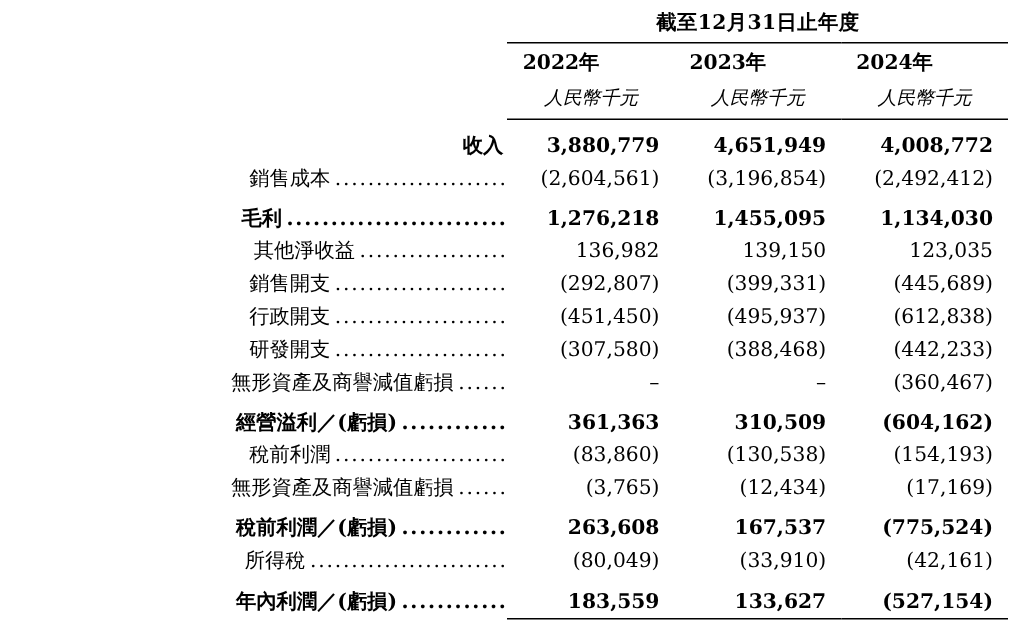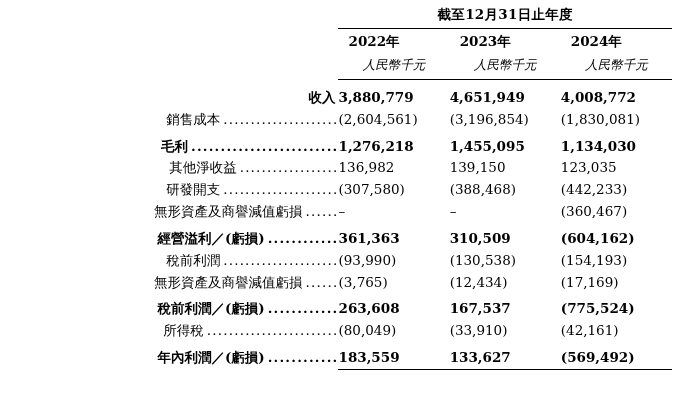--- a/index.html
+++ b/index.html
@@ -68,21 +68,21 @@
     padding-bottom: 2px;
     line-height: 1.32;
   }
   td.label {
     text-align: right;
     padding-left: 2px;
     white-space: nowrap;
     overflow: hidden;
   }
   td.num {
-    text-align: left;
+    text-align: right;
     padding-right: 10px;
     white-space: nowrap;
     font-variant-numeric: tabular-nums;
   }
   tr.bold td { font-weight: bold; }
 
   .lbl-text { }
   .dots {
     letter-spacing: 1.2px;
     padding-left: 3px;
@@ -140,38 +140,50 @@
     <tr class="row bold">
           <td class="label"><span class="lbl-text">收入</span><span class="dots"></span></td>
           <td class="num">3,880,779</td>
           <td class="num">4,651,949</td>
           <td class="num">4,008,772</td>
         </tr>
         <tr class="row">
           <td class="label"><span class="lbl-text">銷售成本</span><span class="dots">.....................</span></td>
           <td class="num">(2,604,561)</td>
           <td class="num">(3,196,854)</td>
-          <td class="num">(1,830,081)</td>
+          <td class="num">(2,492,412)</td>
         </tr>
         <tr class="spacer-sm">
           <td colspan="4"></td>
         </tr>
         <tr class="row bold">
           <td class="label"><span class="lbl-text">毛利</span><span class="dots">.........................</span></td>
           <td class="num">1,276,218</td>
           <td class="num">1,455,095</td>
           <td class="num">1,134,030</td>
         </tr>
         <tr class="row">
           <td class="label"><span class="lbl-text">其他淨收益</span><span class="dots">..................</span></td>
           <td class="num">136,982</td>
           <td class="num">139,150</td>
           <td class="num">123,035</td>
         </tr>
         <tr class="row">
+          <td class="label"><span class="lbl-text">銷售開支</span><span class="dots">.....................</span></td>
+          <td class="num">(292,807)</td>
+          <td class="num">(399,331)</td>
+          <td class="num">(445,689)</td>
+        </tr>
+        <tr class="row">
+          <td class="label"><span class="lbl-text">行政開支</span><span class="dots">.....................</span></td>
+          <td class="num">(451,450)</td>
+          <td class="num">(495,937)</td>
+          <td class="num">(612,838)</td>
+        </tr>
+        <tr class="row">
           <td class="label"><span class="lbl-text">研發開支</span><span class="dots">.....................</span></td>
           <td class="num">(307,580)</td>
           <td class="num">(388,468)</td>
           <td class="num">(442,233)</td>
         </tr>
         <tr class="row">
           <td class="label"><span class="lbl-text">無形資產及商譽減值虧損</span><span class="dots">......</span></td>
           <td class="num">–</td>
           <td class="num">–</td>
           <td class="num">(360,467)</td>
@@ -180,21 +192,21 @@
           <td colspan="4"></td>
         </tr>
         <tr class="row bold">
           <td class="label"><span class="lbl-text">經營溢利／(虧損)</span><span class="dots">............</span></td>
           <td class="num">361,363</td>
           <td class="num">310,509</td>
           <td class="num">(604,162)</td>
         </tr>
         <tr class="row">
           <td class="label"><span class="lbl-text">稅前利潤</span><span class="dots">.....................</span></td>
-          <td class="num">(93,990)</td>
+          <td class="num">(83,860)</td>
           <td class="num">(130,538)</td>
           <td class="num">(154,193)</td>
         </tr>
         <tr class="row">
           <td class="label"><span class="lbl-text">無形資產及商譽減值虧損</span><span class="dots">......</span></td>
           <td class="num">(3,765)</td>
           <td class="num">(12,434)</td>
           <td class="num">(17,169)</td>
         </tr>
         <tr class="spacer-sm">
@@ -212,21 +224,21 @@
           <td class="num">(33,910)</td>
           <td class="num">(42,161)</td>
         </tr>
         <tr class="spacer-sm">
           <td colspan="4"></td>
         </tr>
         <tr class="row bold">
           <td class="label"><span class="lbl-text">年內利潤／(虧損)</span><span class="dots">............</span></td>
           <td class="num">183,559</td>
           <td class="num">133,627</td>
-          <td class="num">(569,492)</td>
+          <td class="num">(527,154)</td>
         </tr>
         <tr class="rule-bottom">
           <td></td>
           <td class="ruled"></td>
           <td class="ruled"></td>
           <td class="ruled"></td>
         </tr>
       </tbody>
   </table>
 </div>

